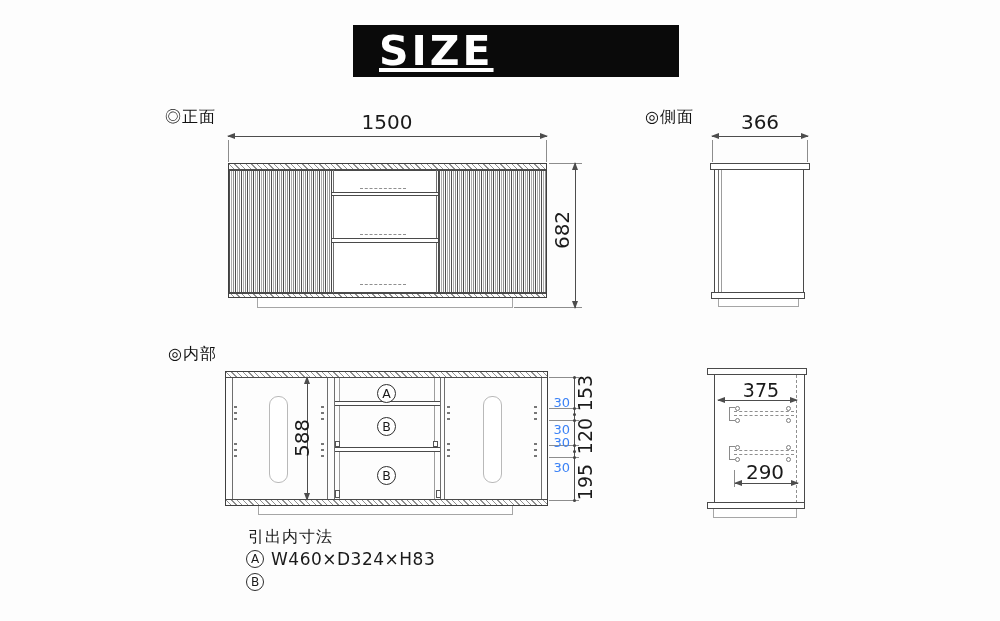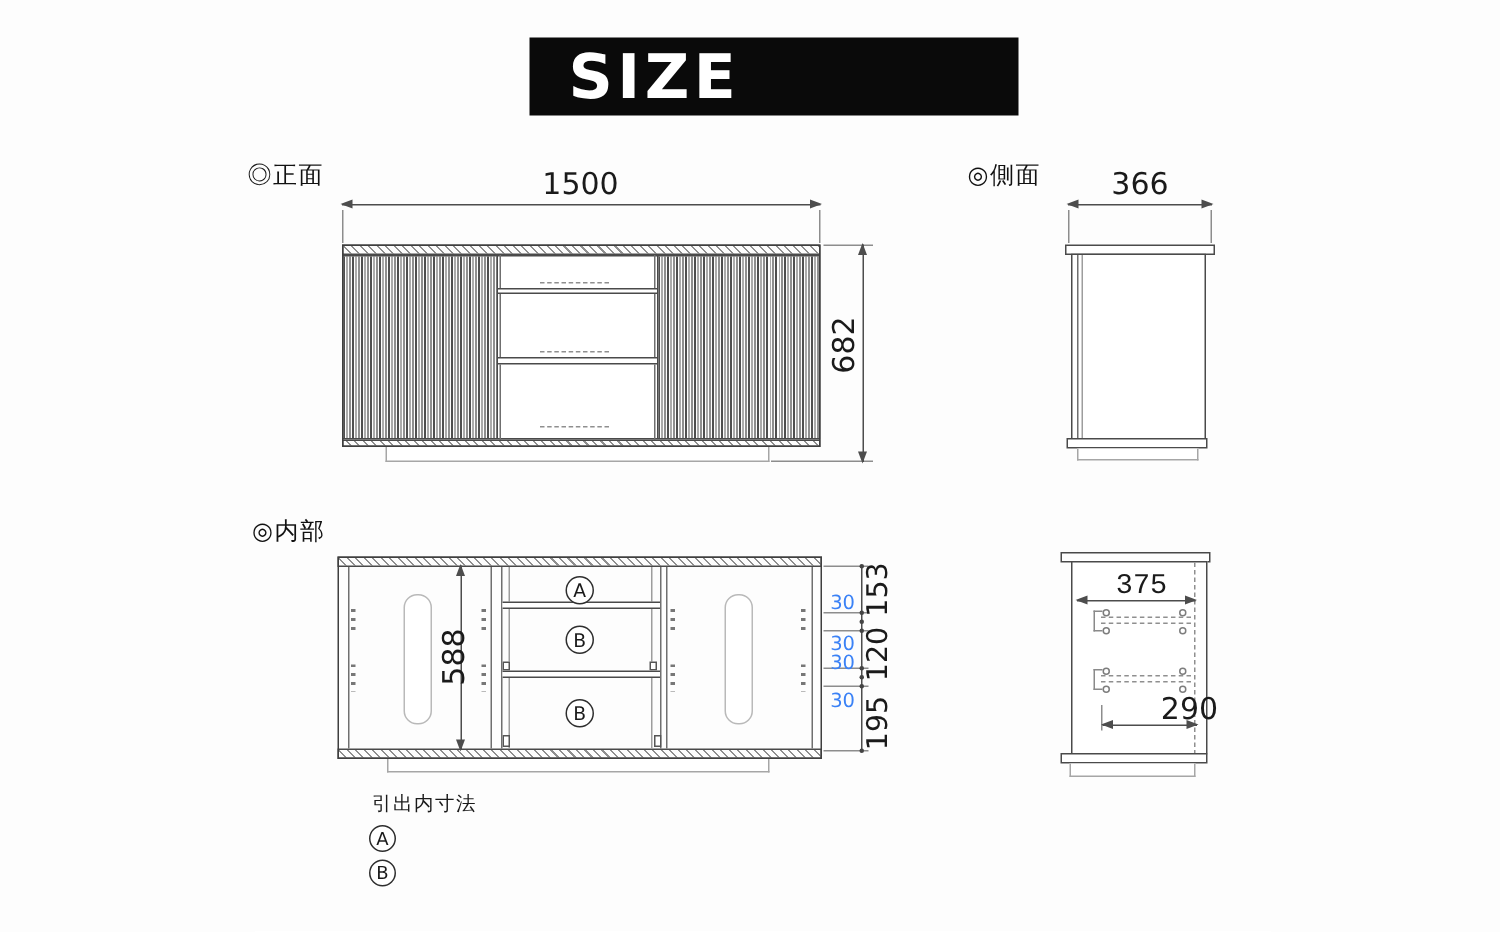--- a/index.html
+++ b/index.html
@@ -42,29 +42,29 @@
   .dash-v{border-left:1px dashed #8f8f8f;width:0;}
   .slot{border:1px solid #b9b9b9;border-radius:9px;background:#fff;}
   .circ{border:1.5px solid #2e2e2e;border-radius:50%;width:19px;height:19px;line-height:17px;
         text-align:center;font-size:12.5px;color:#1a1a1a;background:#fff;}
   .circ-sm{border:1.2px solid #2e2e2e;border-radius:50%;width:18px;height:18px;line-height:16px;
         text-align:center;font-size:12px;color:#1a1a1a;background:#fff;}
   .pins{width:3px;background:repeating-linear-gradient(180deg,#777 0 2px,transparent 2px 6px);}
   .bracket{border:1px solid #555;background:#fff;}
   .ring{width:5px;height:5px;border:1px solid #7d7d7d;border-radius:50%;background:#fff;}
   .rail-bracket{border:1px solid #8a8a8a;border-right:none;background:transparent;}
-  .legend-heading{font-size:13px;color:#1a1a1a;letter-spacing:1px;text-align:right;}
+  .legend-heading{font-size:16px;color:#1a1a1a;letter-spacing:1px;text-align:right;}
   .legend-dims{font-size:17px;color:#1a1a1a;letter-spacing:.5px;}
 </style>
 </head>
 <body>
 
 <div class="canvas">
 
-  <div class="abs title-bar" style="left:353px;top:25px;width:326px;height:52px;">
+  <div class="abs title-bar" style="left:353px;top:25px;width:326px;height:52px;text-decoration:underline;">
     <span class="title-main">SIZE</span>
   </div>
 
   <div class="abs view-label" style="left:165px;top:107px;font-family:Liberation Serif, serif;">◎正面</div>
 
   <div class="abs dimtext" style="left:357px;top:111px;width:60px;">1500</div>
   <div class="abs dim-h" style="left:228px;top:136px;width:319px;"></div>
   <div class="abs ext" style="left:228px;top:140px;width:1px;height:22px;"></div>
   <div class="abs ext" style="left:546px;top:140px;width:1px;height:22px;"></div>
 
@@ -159,42 +159,43 @@
   <div class="abs small-dim" style="left:546px;top:436px;width:24px;">30</div>
   <div class="abs small-dim" style="left:546px;top:461px;width:24px;">30</div>
   <div class="abs dimtext vtext" style="left:563px;top:382px;width:46px;height:22px;font-size:19px;">153</div>
   <div class="abs dimtext vtext" style="left:563px;top:425px;width:46px;height:22px;font-size:19px;">120</div>
   <div class="abs dimtext vtext" style="left:563px;top:471px;width:46px;height:22px;font-size:19px;">195</div>
 
   <div class="abs panel" style="left:707px;top:368px;width:100px;height:7px;"></div>
   <div class="abs panel" style="left:714px;top:374px;width:91px;height:129px;"></div>
   <div class="abs dash-v" style="left:796px;top:375px;height:128px;"></div>
   <div class="abs dim-h" style="left:718px;top:400px;width:79px;"></div>
-  <div class="abs dimtext" style="left:736px;top:380px;width:50px;font-size:19px;font-family:Liberation Mono, monospace;">375</div>
+  <div class="abs dimtext" style="left:736px;top:380px;width:50px;font-size:19px;">375</div>
 
   <div class="abs ring" style="left:735px;top:406px;"></div>
   <div class="abs ring" style="left:786px;top:406px;"></div>
   <div class="abs dash" style="left:734px;top:411px;width:60px;"></div>
   <div class="abs dash" style="left:734px;top:415px;width:60px;"></div>
   <div class="abs ring" style="left:735px;top:418px;"></div>
   <div class="abs ring" style="left:786px;top:418px;"></div>
   <div class="abs rail-bracket" style="left:729px;top:407px;width:6px;height:14px;"></div>
 
   <div class="abs ring" style="left:735px;top:445px;"></div>
   <div class="abs ring" style="left:786px;top:445px;"></div>
   <div class="abs dash" style="left:734px;top:450px;width:60px;"></div>
   <div class="abs dash" style="left:734px;top:454px;width:60px;"></div>
   <div class="abs ring" style="left:735px;top:457px;"></div>
   <div class="abs ring" style="left:786px;top:457px;"></div>
   <div class="abs rail-bracket" style="left:729px;top:446px;width:6px;height:14px;"></div>
 
-  <div class="abs dimtext" style="left:741px;top:461px;width:48px;margin-left:28px;">290</div>
+  <div class="abs dimtext" style="left:741px;top:461px;width:48px;">290</div>
   <div class="abs ext" style="left:734px;top:470px;width:1px;height:17px;"></div>
   <div class="abs dim-h" style="left:735px;top:483px;width:63px;"></div>
 
   <div class="abs panel" style="left:707px;top:502px;width:98px;height:7px;"></div>
   <div class="abs grayline" style="left:713px;top:509px;width:84px;height:9px;"></div>
 
   <div class="abs legend-heading" style="left:248px;top:527px;">引出内寸法</div>
   <div class="abs circ-sm" style="left:246px;top:550px;">A</div>
+  <div class="abs legend-dims" style="left:271px;top:549px;">W460×D324×H83</div>
   <div class="abs circ-sm" style="left:246px;top:573px;">B</div>
 
 </div>
 
 </body></html>

